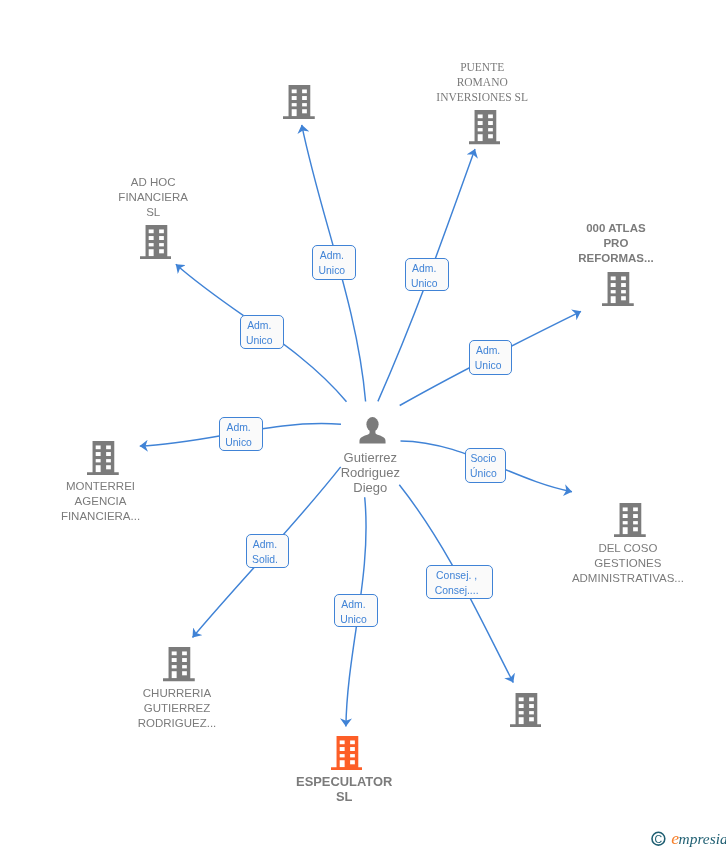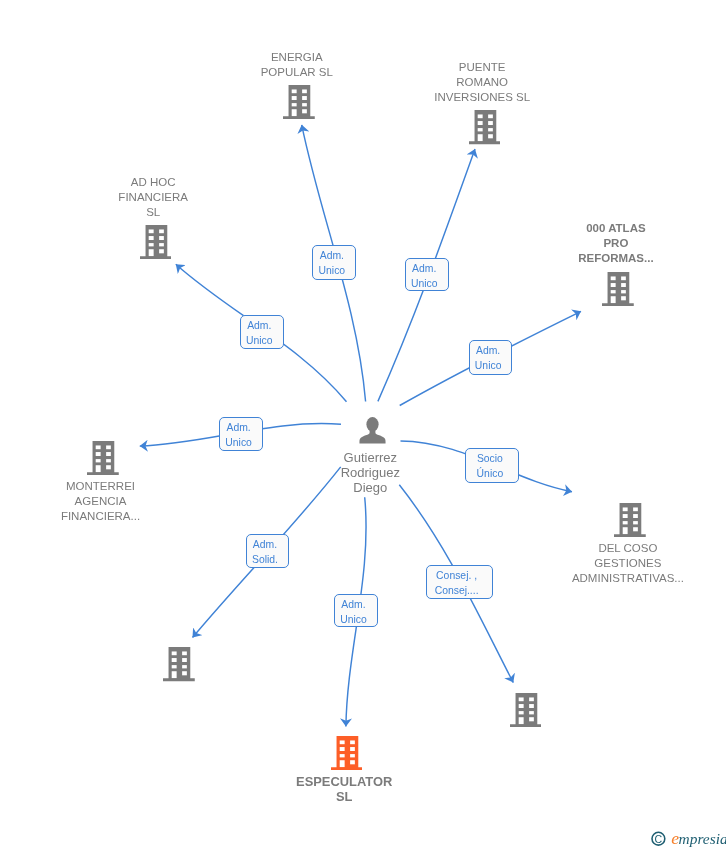--- a/index.html
+++ b/index.html
@@ -50,34 +50,32 @@
     <path fill="#7b7b7b" d="M5.54 0.1 H27.29 V31.29 H31.77 V34.15 H0 V31.29 H5.54 Z"></path>
     <rect fill="#ffffff" x="8.70" y="4.46" width="4.94" height="3.75"></rect>
     <rect fill="#ffffff" x="19.12" y="4.46" width="4.74" height="3.75"></rect>
     <rect fill="#ffffff" x="8.70" y="11.05" width="4.94" height="3.95"></rect>
     <rect fill="#ffffff" x="19.12" y="11.05" width="4.74" height="3.95"></rect>
     <rect fill="#ffffff" x="8.70" y="18.10" width="4.94" height="3.30"></rect>
     <rect fill="#ffffff" x="19.12" y="18.10" width="4.74" height="3.30"></rect>
     <rect fill="#ffffff" x="8.70" y="24.23" width="4.94" height="6.86"></rect>
     <rect fill="#ffffff" x="19.12" y="24.23" width="4.74" height="4.10"></rect>
   </svg></div>
-    <div class="node-lbl" style="left: 186.8px; top: 49.5px; width: 220px;">ENERGIA
-POPULAR  SL</div>
     <div class="node-ico" style="left: 468.6px; top: 110.4px;"><svg width="31.8" height="34.2" viewBox="0 0 31.8 34.2">
     <path fill="#7b7b7b" d="M5.54 0.1 H27.29 V31.29 H31.77 V34.15 H0 V31.29 H5.54 Z"></path>
     <rect fill="#ffffff" x="8.70" y="4.46" width="4.94" height="3.75"></rect>
     <rect fill="#ffffff" x="19.12" y="4.46" width="4.74" height="3.75"></rect>
     <rect fill="#ffffff" x="8.70" y="11.05" width="4.94" height="3.95"></rect>
     <rect fill="#ffffff" x="19.12" y="11.05" width="4.74" height="3.95"></rect>
     <rect fill="#ffffff" x="8.70" y="18.10" width="4.94" height="3.30"></rect>
     <rect fill="#ffffff" x="19.12" y="18.10" width="4.74" height="3.30"></rect>
     <rect fill="#ffffff" x="8.70" y="24.23" width="4.94" height="6.86"></rect>
     <rect fill="#ffffff" x="19.12" y="24.23" width="4.74" height="4.10"></rect>
   </svg></div>
-    <div class="node-lbl" style="left: 372.2px; top: 59.6px; width: 220px;">PUENTE
+    <div class="node-lbl" style="left: 372.2px; top: 59.6px; width: 220px; font-family: Liberation Serif, serif;">PUENTE
 ROMANO
 INVERSIONES SL</div>
     <div class="node-ico" style="left: 139.6px; top: 225.3px;"><svg width="31.8" height="34.2" viewBox="0 0 31.8 34.2">
     <path fill="#7b7b7b" d="M5.54 0.1 H27.29 V31.29 H31.77 V34.15 H0 V31.29 H5.54 Z"></path>
     <rect fill="#ffffff" x="8.70" y="4.46" width="4.94" height="3.75"></rect>
     <rect fill="#ffffff" x="19.12" y="4.46" width="4.74" height="3.75"></rect>
     <rect fill="#ffffff" x="8.70" y="11.05" width="4.94" height="3.95"></rect>
     <rect fill="#ffffff" x="19.12" y="11.05" width="4.74" height="3.95"></rect>
     <rect fill="#ffffff" x="8.70" y="18.10" width="4.94" height="3.30"></rect>
     <rect fill="#ffffff" x="19.12" y="18.10" width="4.74" height="3.30"></rect>
@@ -133,20 +131,23 @@
     <path fill="#7b7b7b" d="M5.54 0.1 H27.29 V31.29 H31.77 V34.15 H0 V31.29 H5.54 Z"></path>
     <rect fill="#ffffff" x="8.70" y="4.46" width="4.94" height="3.75"></rect>
     <rect fill="#ffffff" x="19.12" y="4.46" width="4.74" height="3.75"></rect>
     <rect fill="#ffffff" x="8.70" y="11.05" width="4.94" height="3.95"></rect>
     <rect fill="#ffffff" x="19.12" y="11.05" width="4.74" height="3.95"></rect>
     <rect fill="#ffffff" x="8.70" y="18.10" width="4.94" height="3.30"></rect>
     <rect fill="#ffffff" x="19.12" y="18.10" width="4.74" height="3.30"></rect>
     <rect fill="#ffffff" x="8.70" y="24.23" width="4.94" height="6.86"></rect>
     <rect fill="#ffffff" x="19.12" y="24.23" width="4.74" height="4.10"></rect>
   </svg></div>
+    <div class="node-lbl" style="left: 67px; top: 685.8px; width: 220px;">CHURRERIA
+GUTIERREZ
+RODRIGUEZ...</div>
     <div class="node-ico" style="left: 509.6px; top: 692.6px;"><svg width="31.8" height="34.2" viewBox="0 0 31.8 34.2">
     <path fill="#7b7b7b" d="M5.54 0.1 H27.29 V31.29 H31.77 V34.15 H0 V31.29 H5.54 Z"></path>
     <rect fill="#ffffff" x="8.70" y="4.46" width="4.94" height="3.75"></rect>
     <rect fill="#ffffff" x="19.12" y="4.46" width="4.74" height="3.75"></rect>
     <rect fill="#ffffff" x="8.70" y="11.05" width="4.94" height="3.95"></rect>
     <rect fill="#ffffff" x="19.12" y="11.05" width="4.74" height="3.95"></rect>
     <rect fill="#ffffff" x="8.70" y="18.10" width="4.94" height="3.30"></rect>
     <rect fill="#ffffff" x="19.12" y="18.10" width="4.74" height="3.30"></rect>
     <rect fill="#ffffff" x="8.70" y="24.23" width="4.94" height="6.86"></rect>
     <rect fill="#ffffff" x="19.12" y="24.23" width="4.74" height="4.10"></rect>
@@ -183,21 +184,21 @@
     <div class="reltag" style="left: 312.4px; top: 245.4px; width: 43.7px; height: 34.2px;">Adm.
 Unico</div>
     <div class="reltag" style="left: 404.6px; top: 257.9px; width: 44px; height: 33.5px;">Adm.
 Unico</div>
     <div class="reltag" style="left: 239.8px; top: 314.6px; width: 43.8px; height: 34.2px;">Adm.
 Unico</div>
     <div class="reltag" style="left: 469.1px; top: 340.3px; width: 42.9px; height: 34.5px;">Adm.
 Unico</div>
     <div class="reltag" style="left: 219.3px; top: 416.9px; width: 43.4px; height: 34.4px;">Adm.
 Unico</div>
-    <div class="reltag" style="left: 465.3px; top: 448.2px; width: 54px; height: 34.6px;">Socio
+    <div class="reltag" style="left: 465.3px; top: 448.2px; width: 41px; height: 34.6px;">Socio
 Único</div>
     <div class="reltag" style="left: 245.5px; top: 534.4px; width: 43.8px; height: 33.3px;">Adm.
 Solid.</div>
     <div class="reltag" style="left: 334.1px; top: 593.5px; width: 43.6px; height: 33.8px;">Adm.
 Unico</div>
     <div class="reltag" style="left: 425.5px; top: 565.3px; width: 67px; height: 33.9px;">Consej. ,
 Consej....</div>
   </div>
 
 </body></html>

